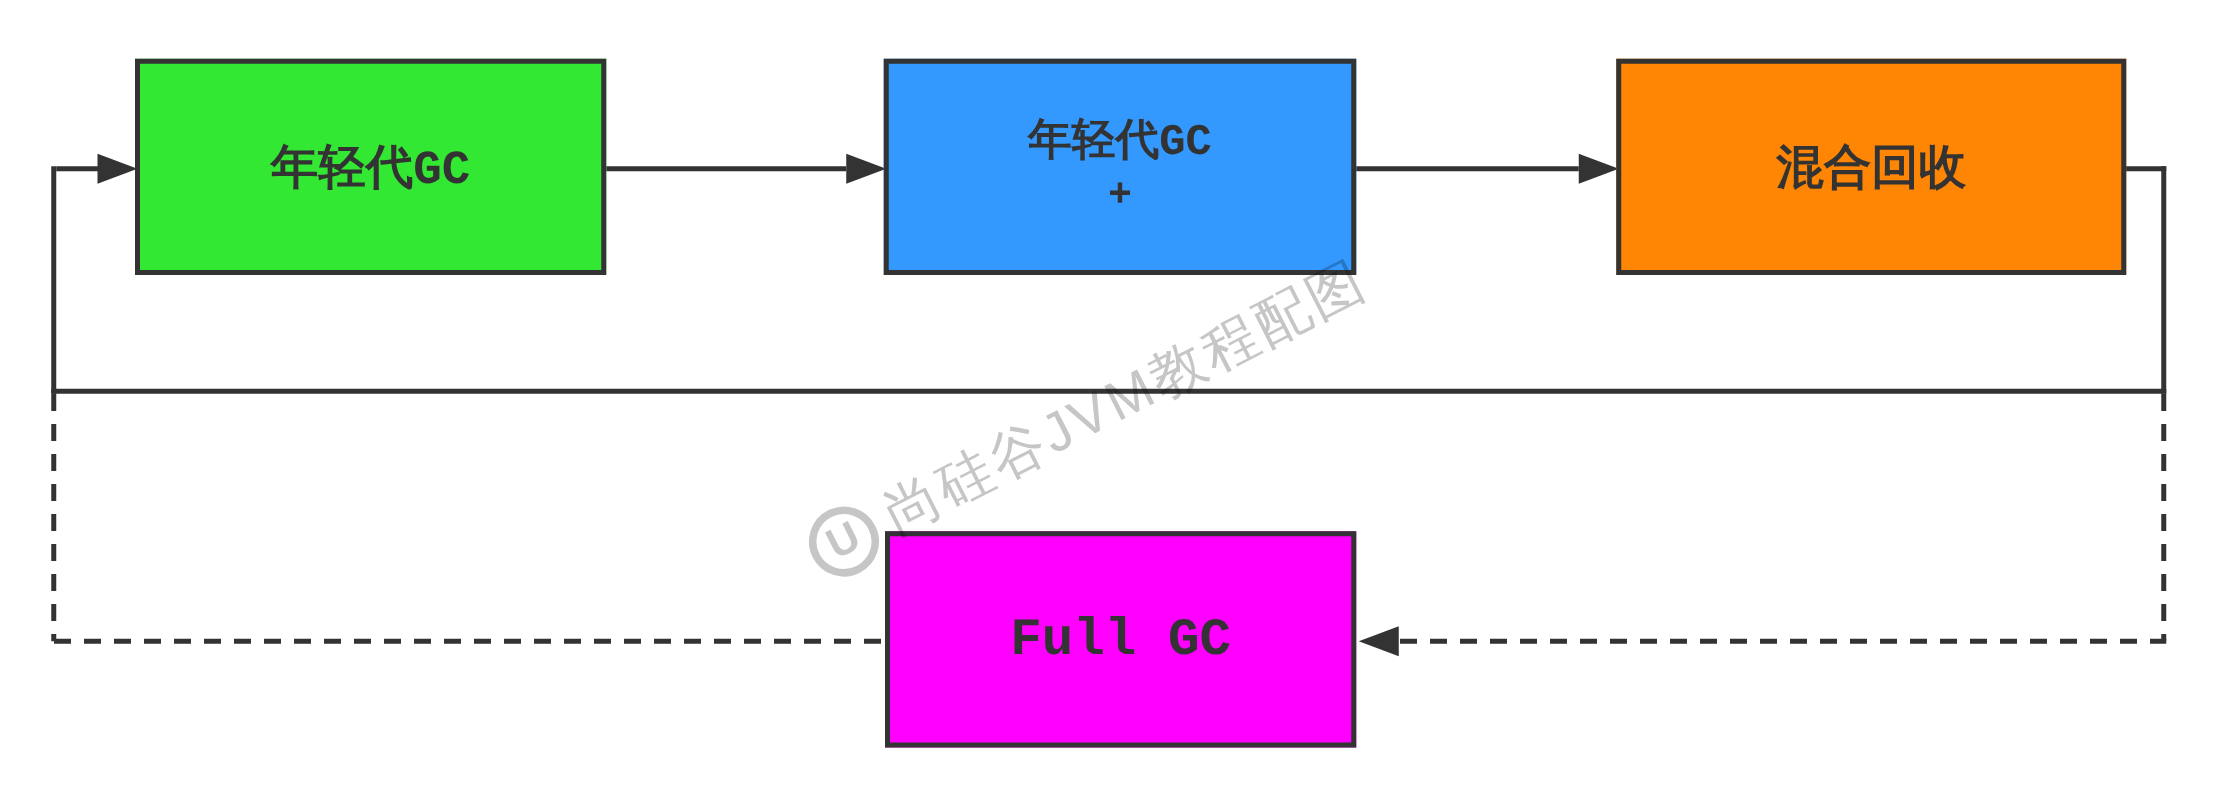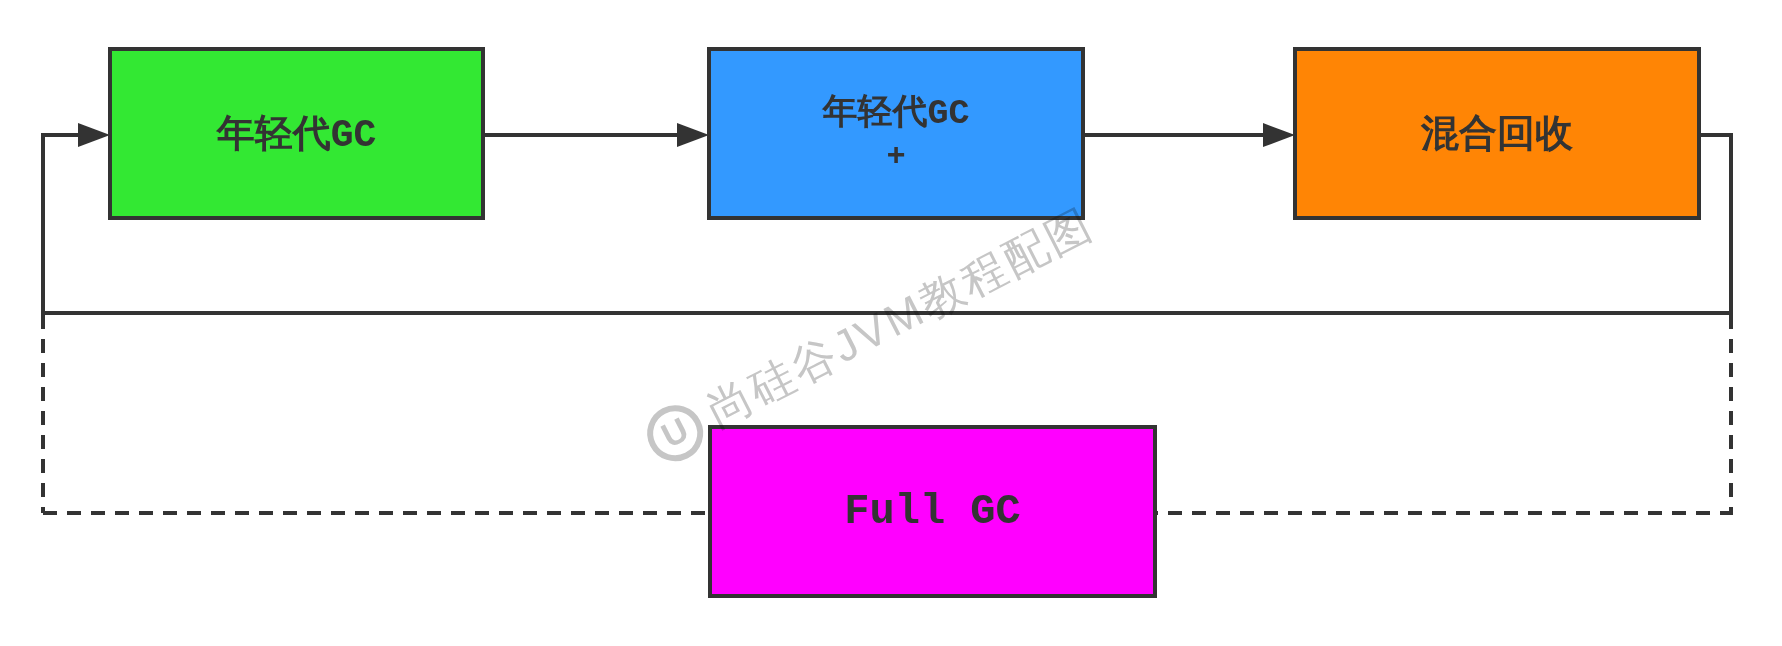--- a/index.html
+++ b/index.html
@@ -20,21 +20,21 @@
     justify-content:center;
     text-align:center;
     color:#333333;
     font-weight:bold;
     font-family:Liberation Mono, monospace;
   }
   #node-young{left:108px;top:47px;width:377px;height:173px;font-size:38px;}
   #node-concurrent{left:707px;top:47px;width:378px;height:173px;font-size:35px;line-height:46px;}
   #node-concurrent .plus{font-size:32px;line-height:40px;}
   #node-mixed{left:1293px;top:47px;width:408px;height:173px;font-size:38px;}
-  #node-full{left:708px;top:425px;width:449px;height:173px;font-size:42px;}
+  #node-full{left:708px;top:425px;width:377px;height:173px;font-size:42px;}
 
   .hline{position:absolute;height:4px;background:#333333;}
   .vline{position:absolute;width:4px;background:#333333;}
   .hdash{position:absolute;height:4px;background:repeating-linear-gradient(90deg,#333333 0 14px,transparent 14px 24px);}
   .vdash{position:absolute;width:4px;background:repeating-linear-gradient(180deg,#333333 0 14px,transparent 14px 24px);}
 
   .arrow-right{position:absolute;width:0;height:0;
     border-top:12px solid transparent;border-bottom:12px solid transparent;
     border-left:32px solid #333333;}
   .arrow-left{position:absolute;width:0;height:0;

